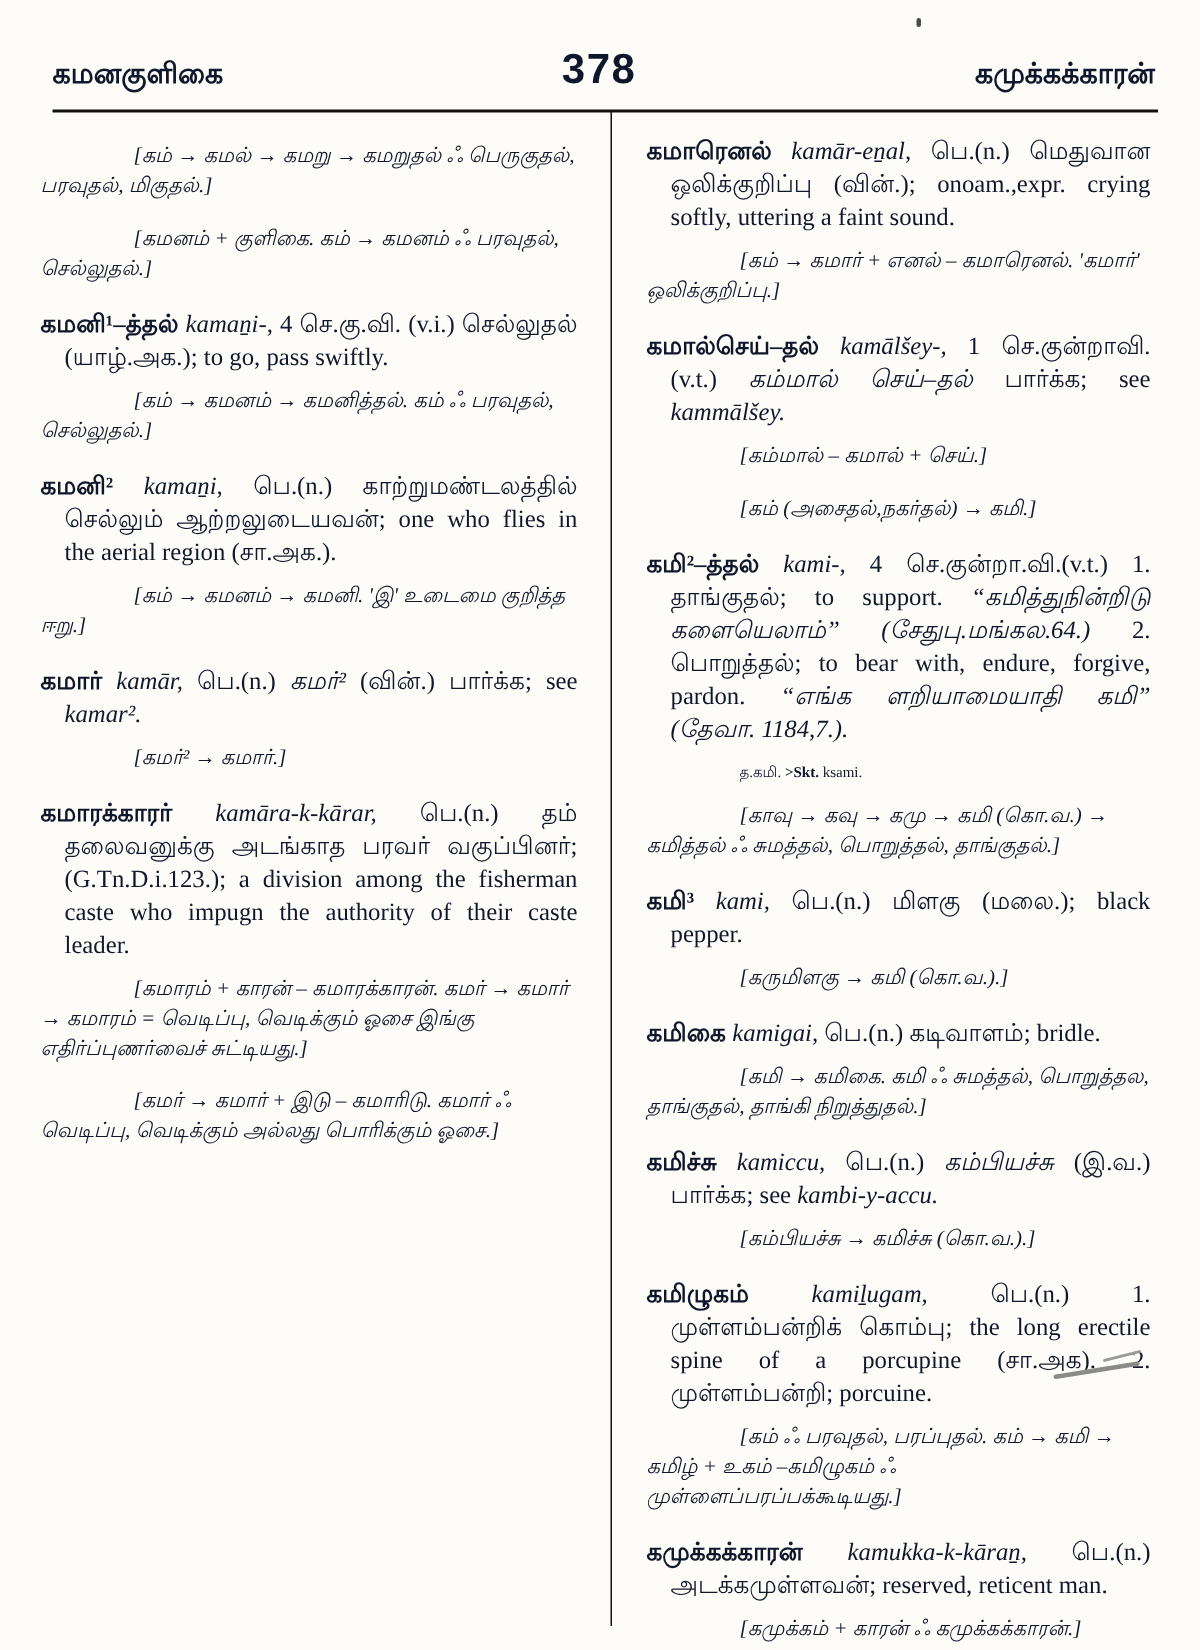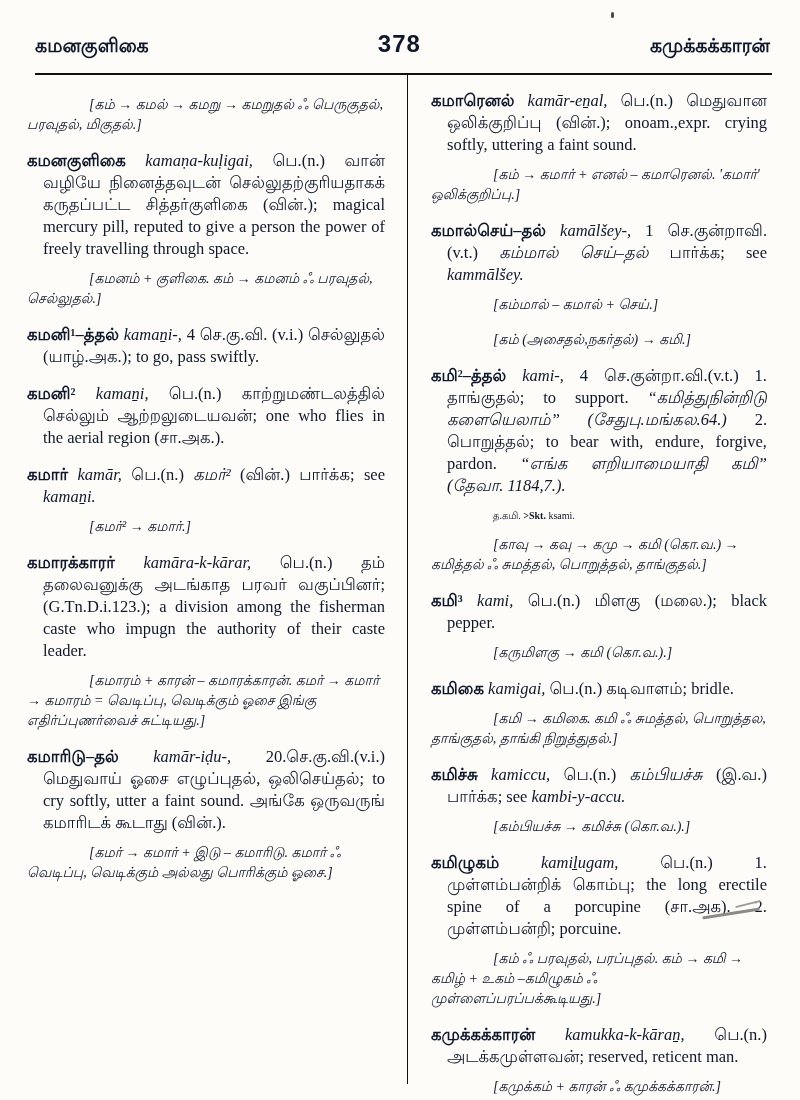--- a/index.html
+++ b/index.html
@@ -12,21 +12,21 @@
     font-family:"Liberation Serif","DejaVu Serif",serif;
     overflow:hidden;
     box-sizing:border-box;
   }
   .running-head{
     position:absolute;top:30px;left:35px;right:30px;
     display:flex;justify-content:space-between;align-items:baseline;
     font-family:"Liberation Sans","DejaVu Sans",sans-serif;
     font-weight:bold;font-size:19px;
   }
-  .running-head .pageno{font-size:24px;letter-spacing:1px;}
+  .running-head .pageno{font-size:28px;letter-spacing:1px;}
   .head-rule{
     position:absolute;left:35px;right:28px;top:73px;
     border-top:2.5px solid #111;
   }
   .col-divider{
     position:absolute;left:407px;top:74px;height:1010px;
     border-left:1.8px solid #111;
   }
   .columns{
     position:absolute;top:86px;left:27px;width:740px;
@@ -82,29 +82,29 @@
     <span class="pageno">378</span>
     <span>கமுக்கக்காரன்</span>
   </div>
 
   <div class="head-rule"></div>
   <div class="col-divider"></div>
 
   <div class="columns">
     <div class="col left" id="col-left">
         <p class="etym"><span class="seg-e">[கம் → கமல் → கமறு → கமறுதல் ஃ பெருகுதல், பரவுதல், மிகுதல்.]</span></p>
-        <p class="entry"><span class="seg-b">கமனகுளிகை </span><span class="seg-i">kamaṇa-kuḷigai, </span><span class="seg-n">பெ.(n.) வான் வழியே நினைத்தவுடன் செல்லுதற்குரியதாகக் கருதப்பட்ட சித்தர்குளிகை (வின்.); magical mercury pill, reputed to give a person the power of freely travelling through space.</span></p>
         <p class="etym"><span class="seg-e">[கமனம் + குளிகை. கம் → கமனம் ஃ பரவுதல், செல்லுதல்.]</span></p>
         <p class="entry"><span class="seg-b">கமனி¹–த்தல் </span><span class="seg-i">kamaṉi-, </span><span class="seg-n">4 செ.கு.வி. (v.i.) செல்லுதல் (யாழ்.அக.); to go, pass swiftly.</span></p>
+        <p class="etym"><span class="seg-e">[கம் → கமனம் → கமனித்தல். கம் ஃ பரவுதல், செல்லுதல்.]</span></p>
         <p class="entry"><span class="seg-b">கமனி² </span><span class="seg-i">kamaṉi, </span><span class="seg-n">பெ.(n.) காற்றுமண்டலத்தில் செல்லும் ஆற்றலுடையவன்; one who flies in the aerial region (சா.அக.).</span></p>
-        <p class="entry"><span class="seg-b">கமார் </span><span class="seg-i">kamār, </span><span class="seg-n">பெ.(n.) </span><span class="seg-bi">கமர்² </span><span class="seg-n">(வின்.) பார்க்க; see </span><span class="seg-i">kamaṉi.</span></p>
+        <p class="etym"><span class="seg-e">[கம் → கமனம் → கமனி. 'இ' உடைமை குறித்த ஈறு.]</span></p>
+        <p class="entry"><span class="seg-b">கமார் </span><span class="seg-i">kamār, </span><span class="seg-n">பெ.(n.) </span><span class="seg-bi">கமர்² </span><span class="seg-n">(வின்.) பார்க்க; see </span><span class="seg-i">kamar².</span></p>
         <p class="etym"><span class="seg-e">[கமர்² → கமார்.]</span></p>
         <p class="entry"><span class="seg-b">கமாரக்காரர் </span><span class="seg-i">kamāra-k-kārar, </span><span class="seg-n">பெ.(n.) தம் தலைவனுக்கு அடங்காத பரவர் வகுப்பினர்; (G.Tn.D.i.123.); a division among the fisherman caste who impugn the authority of their caste leader.</span></p>
         <p class="etym"><span class="seg-e">[கமாரம் + காரன் – கமாரக்காரன். கமர் → கமார் → கமாரம் = வெடிப்பு, வெடிக்கும் ஓசை இங்கு எதிர்ப்புணர்வைச் சுட்டியது.]</span></p>
-        <p class="entry"><span class="seg-b">கமாரிடு–தல் </span><span class="seg-i">kamār-iḍu-, </span><span class="seg-n">20.செ.கு.வி.(v.i.) மெதுவாய் ஓசை எழுப்புதல், ஒலிசெய்தல்; to cry softly, utter a faint sound. அங்கே ஒருவருங் கமாரிடக் கூடாது (வின்.).</span></p>
         <p class="etym"><span class="seg-e">[கமர் → கமார் + இடு – கமாரிடு. கமார் ஃ வெடிப்பு, வெடிக்கும் அல்லது பொரிக்கும் ஓசை.]</span></p>
       </div>
     <div class="col right" id="col-right">
         <p class="entry"><span class="seg-b">கமாரெனல் </span><span class="seg-i">kamār-eṉal, </span><span class="seg-n">பெ.(n.) மெதுவான ஒலிக்குறிப்பு (வின்.); onoam.,expr. crying softly, uttering a faint sound.</span></p>
         <p class="etym"><span class="seg-e">[கம் → கமார் + எனல் – கமாரெனல். 'கமார்' ஒலிக்குறிப்பு.]</span></p>
         <p class="entry"><span class="seg-b">கமால்செய்–தல் </span><span class="seg-i">kamālšey-, </span><span class="seg-n">1 செ.குன்றாவி. (v.t.) </span><span class="seg-bi">கம்மால் செய்–தல் </span><span class="seg-n">பார்க்க; see </span><span class="seg-i">kammālšey.</span></p>
         <p class="etym"><span class="seg-e">[கம்மால் – கமால் + செய்.]</span></p>
         <p class="etym"><span class="seg-e">[கம் (அசைதல்,நகர்தல்) → கமி.]</span></p>
         <p class="entry"><span class="seg-b">கமி²–த்தல் </span><span class="seg-i">kami-, </span><span class="seg-n">4 செ.குன்றா.வி.(v.t.) 1. தாங்குதல்; to support. </span><span class="seg-i">“கமித்துநின்றிடு களையெலாம்” (சேதுபு.மங்கல.64.) </span><span class="seg-n">2. பொறுத்தல்; to bear with, endure, forgive, pardon. </span><span class="seg-i">“எங்க ளறியாமையாதி கமி” (தேவா. 1184,7.).</span></p>
         <p class="note"><span class="seg-n">த.கமி. </span><span class="seg-b">&gt;Skt. </span><span class="seg-n">ksami.</span></p>

